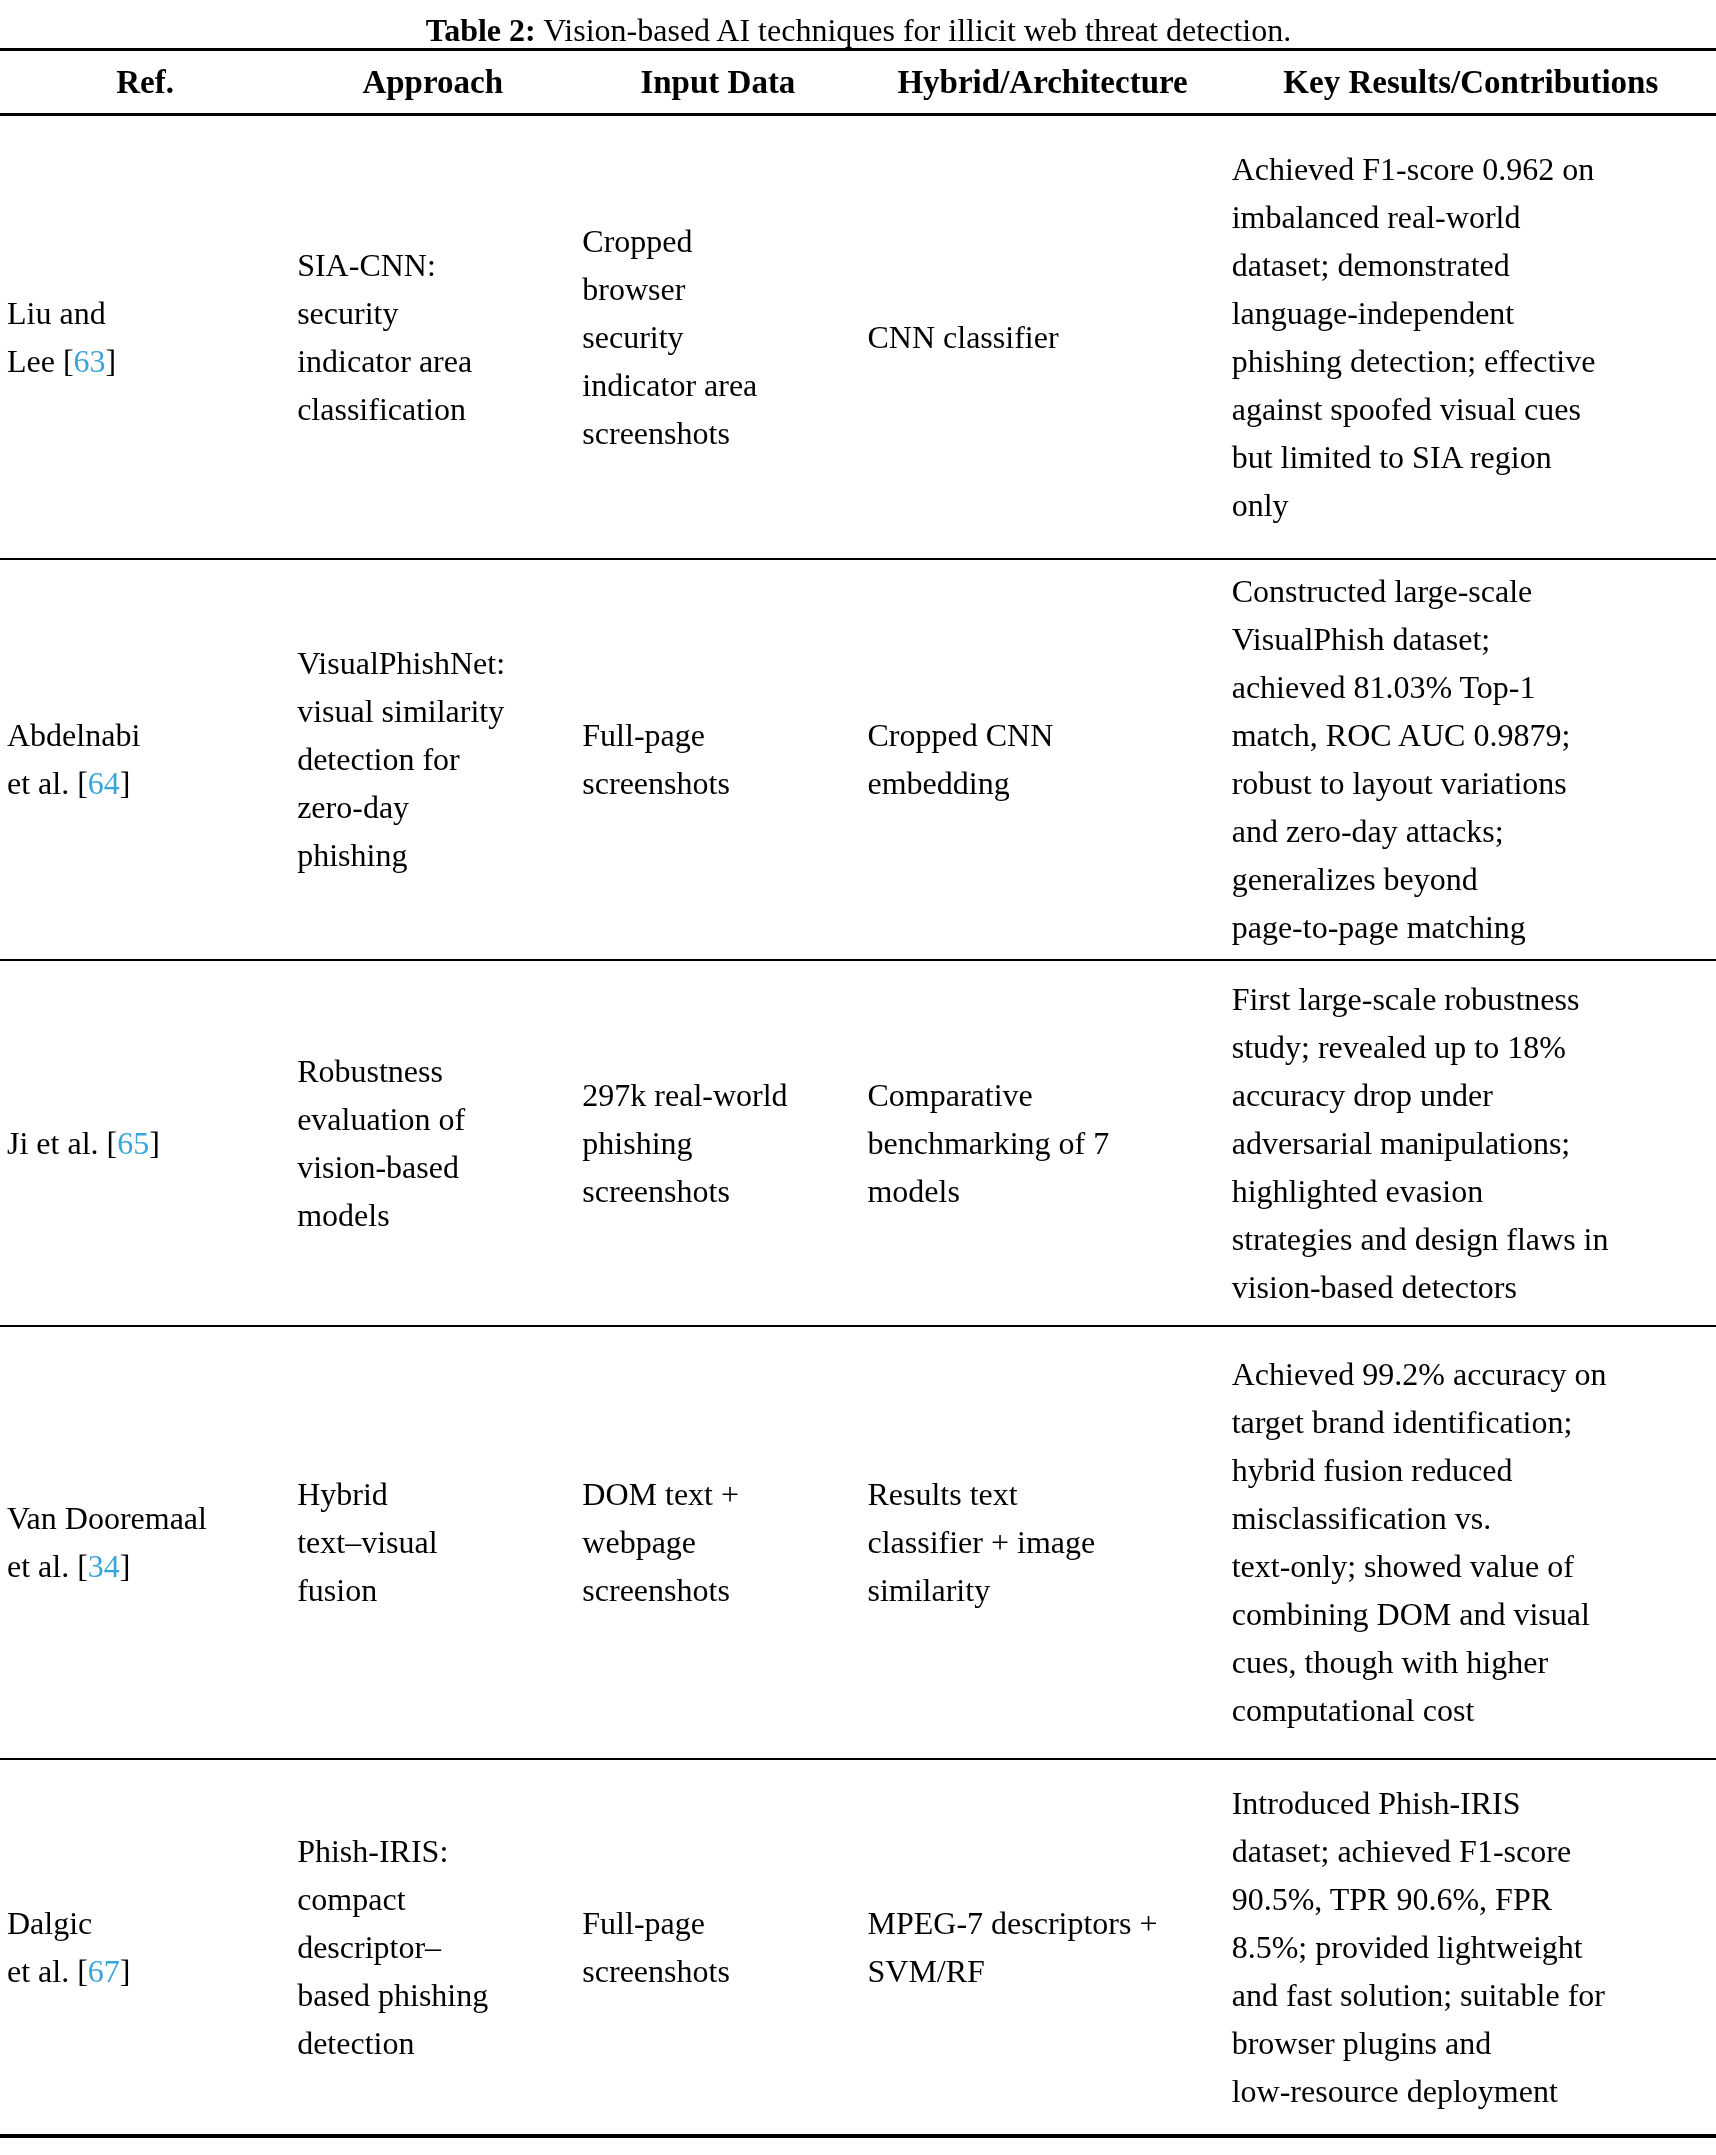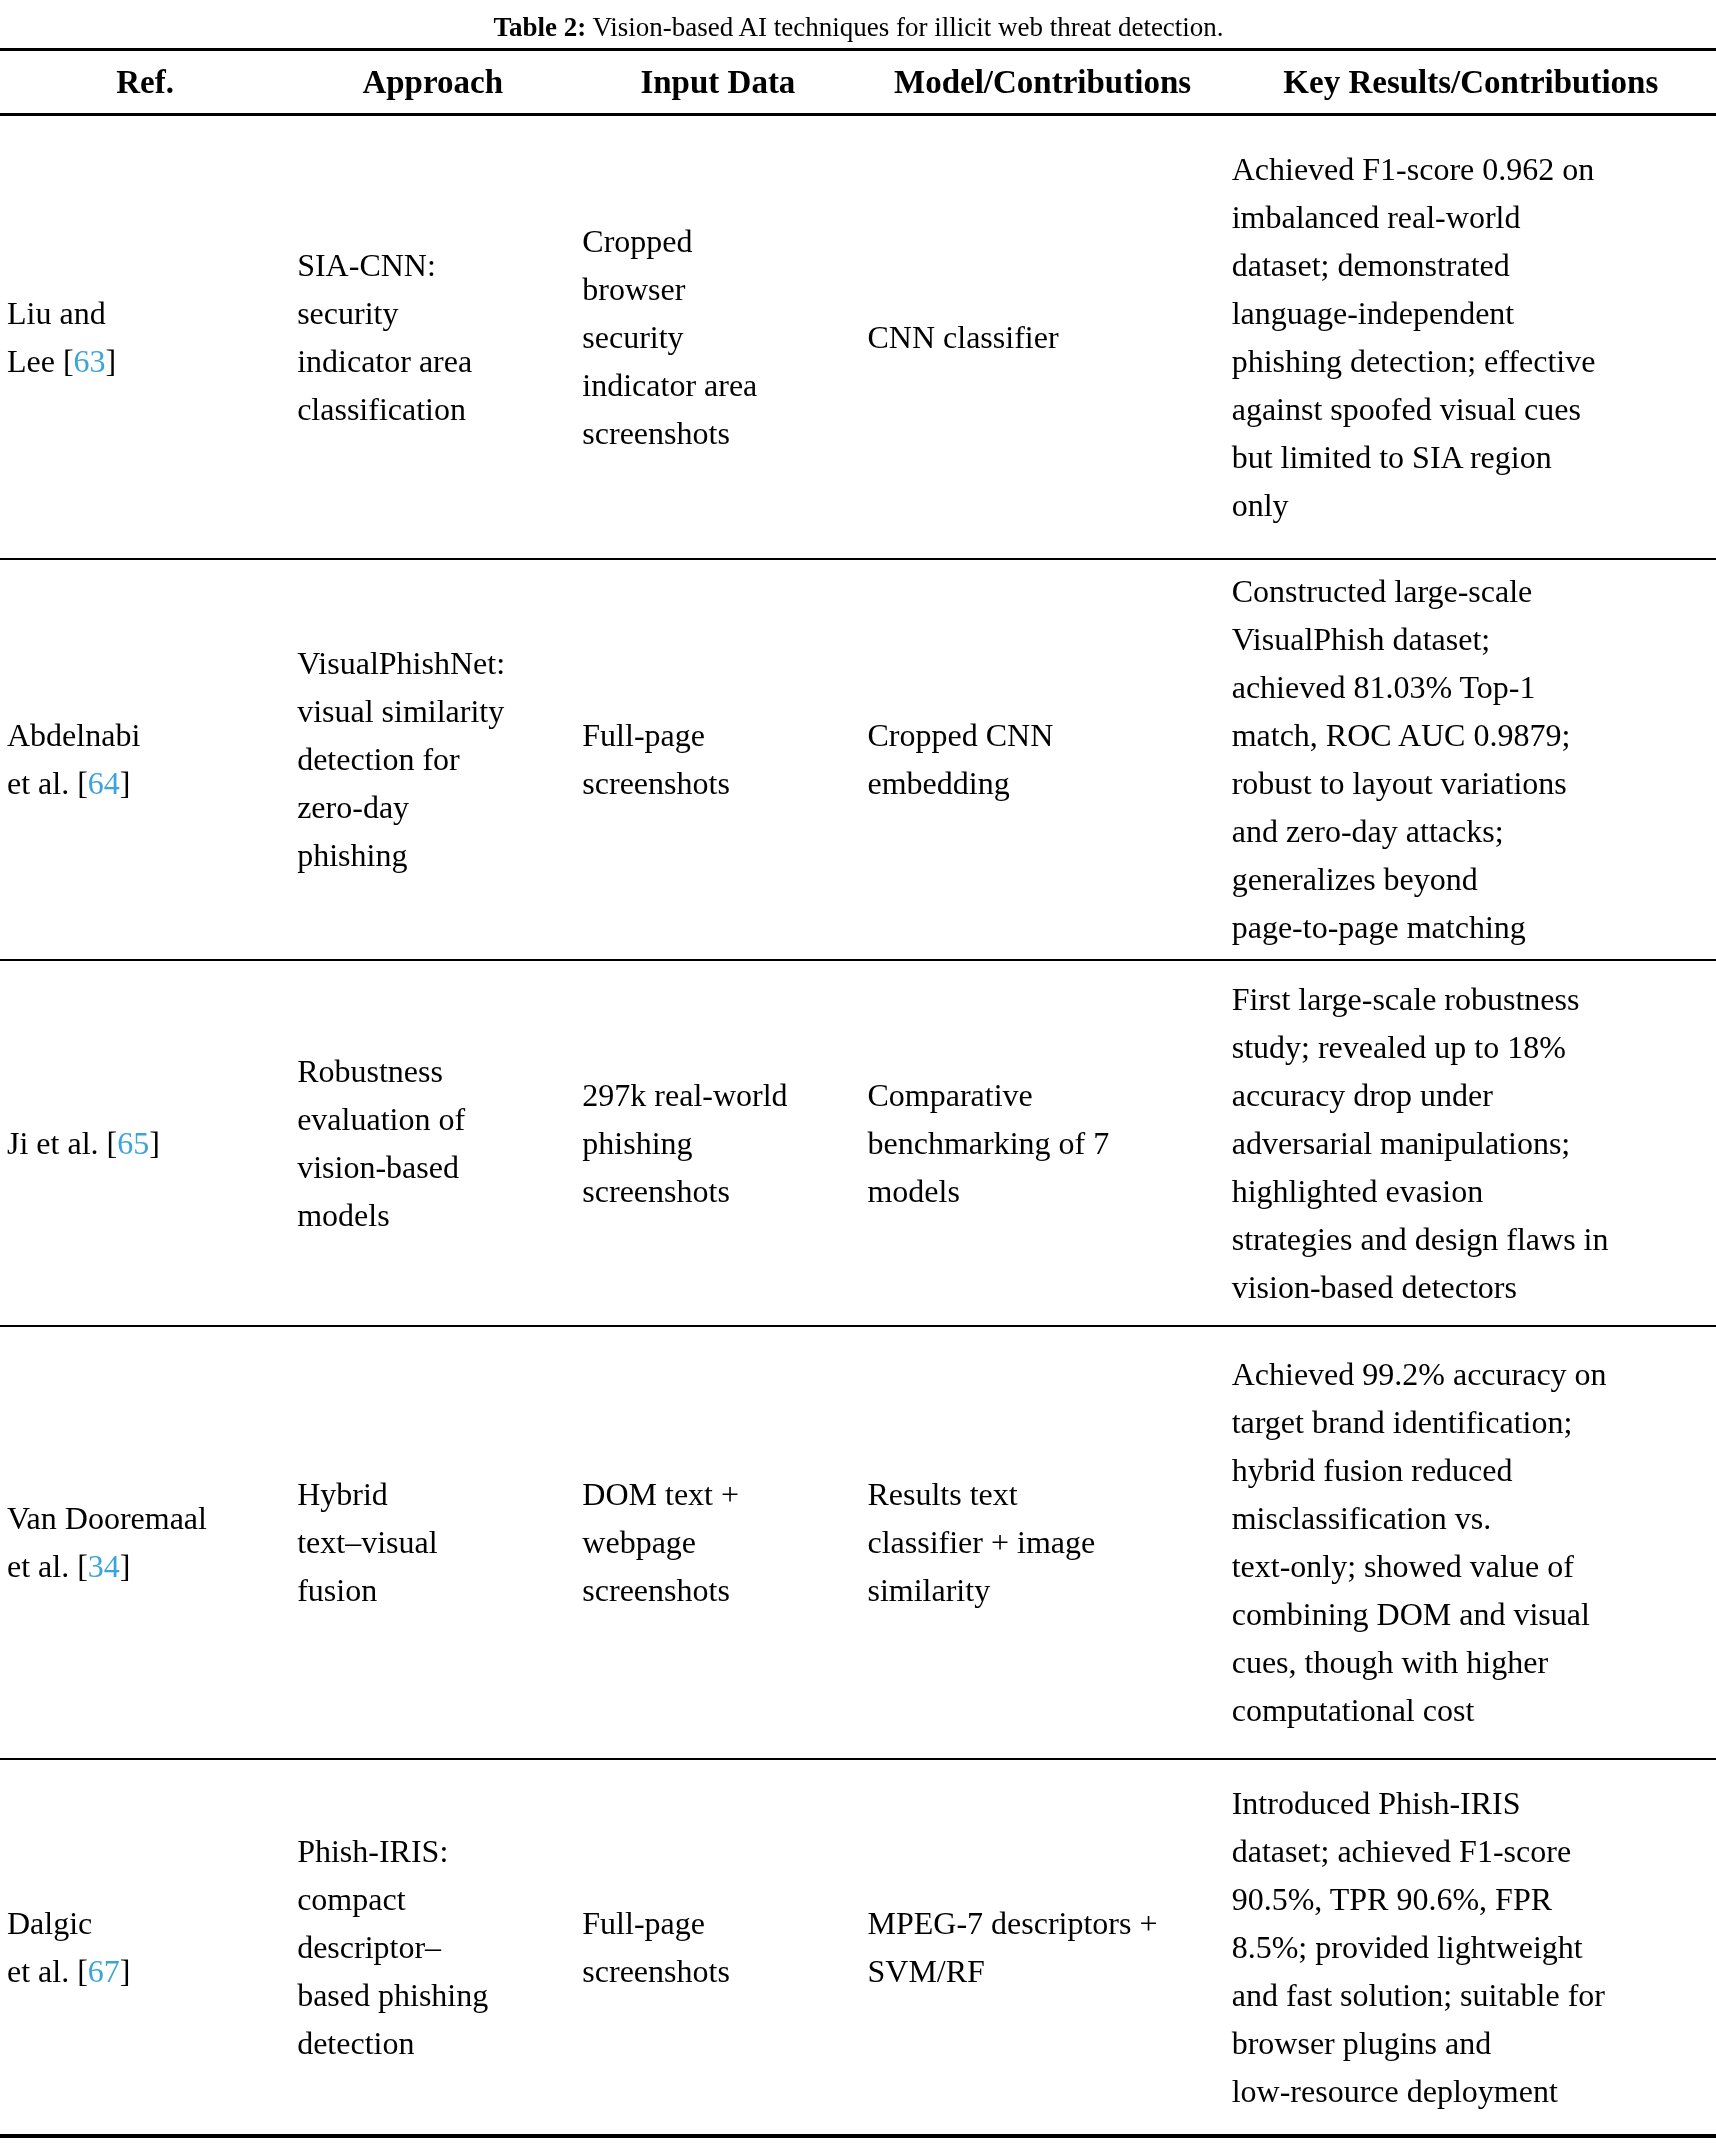--- a/index.html
+++ b/index.html
@@ -11,21 +11,21 @@
   }
   .page {
     width: 1717px;
     height: 2156px;
     background: #ffffff;
     overflow: hidden;
     box-sizing: border-box;
   }
   .caption {
     text-align: center;
-    font-size: 27px;
+    font-size: 32px;
     line-height: 1.2;
     padding-top: 10.5px;
     height: 48px;
     box-sizing: border-box;
   }
   .caption .cap-label { font-weight: bold; }
   table.paper-table {
     width: 1717px;
     border-collapse: collapse;
     table-layout: fixed;
@@ -76,21 +76,21 @@
         <col class="c-appr">
         <col class="c-input">
         <col class="c-model">
         <col class="c-res">
     </colgroup>
     <thead>
       <tr>
         <th>Ref.</th>
         <th>Approach</th>
         <th>Input Data</th>
-        <th>Model/Contributions</th>
+        <th>Hybrid/Architecture</th>
         <th>Key Results/Contributions</th>
       </tr>
     </thead>
     <tbody>
 
       <tr style="height:444px;">
         <td><span>Liu and
 Lee [</span><span class="cite">63</span><span>]</span></td>
         <td>SIA-CNN:
 security

